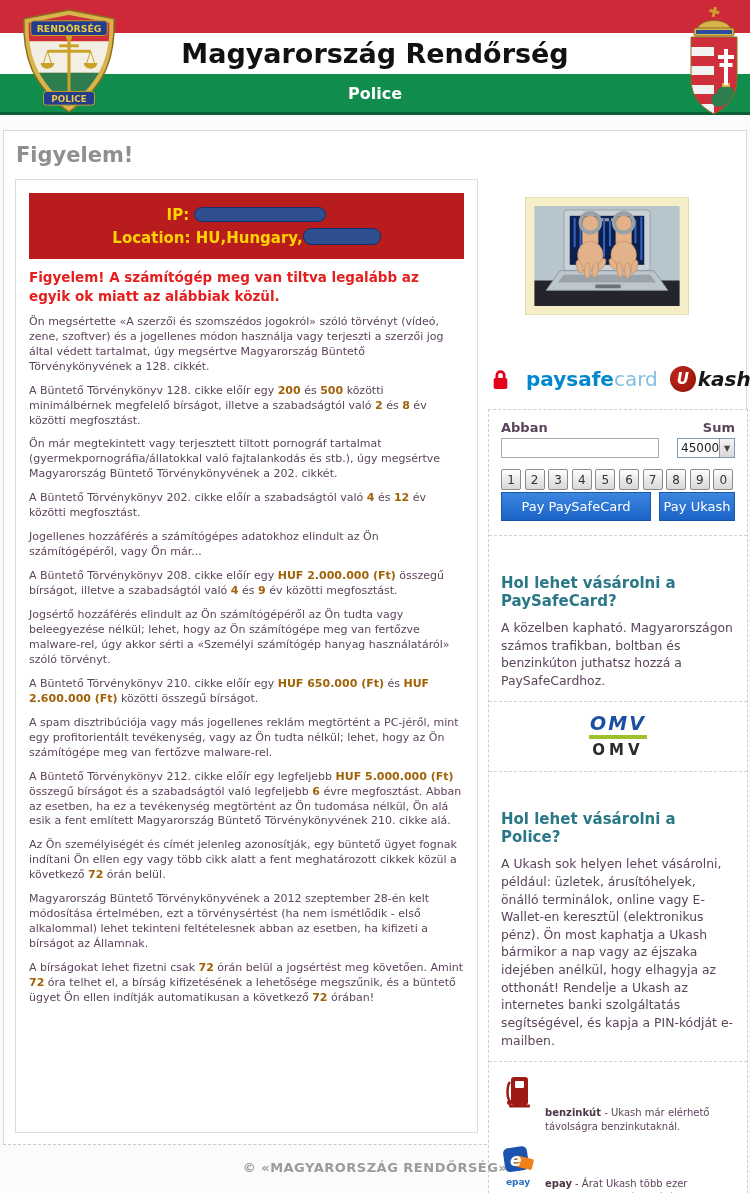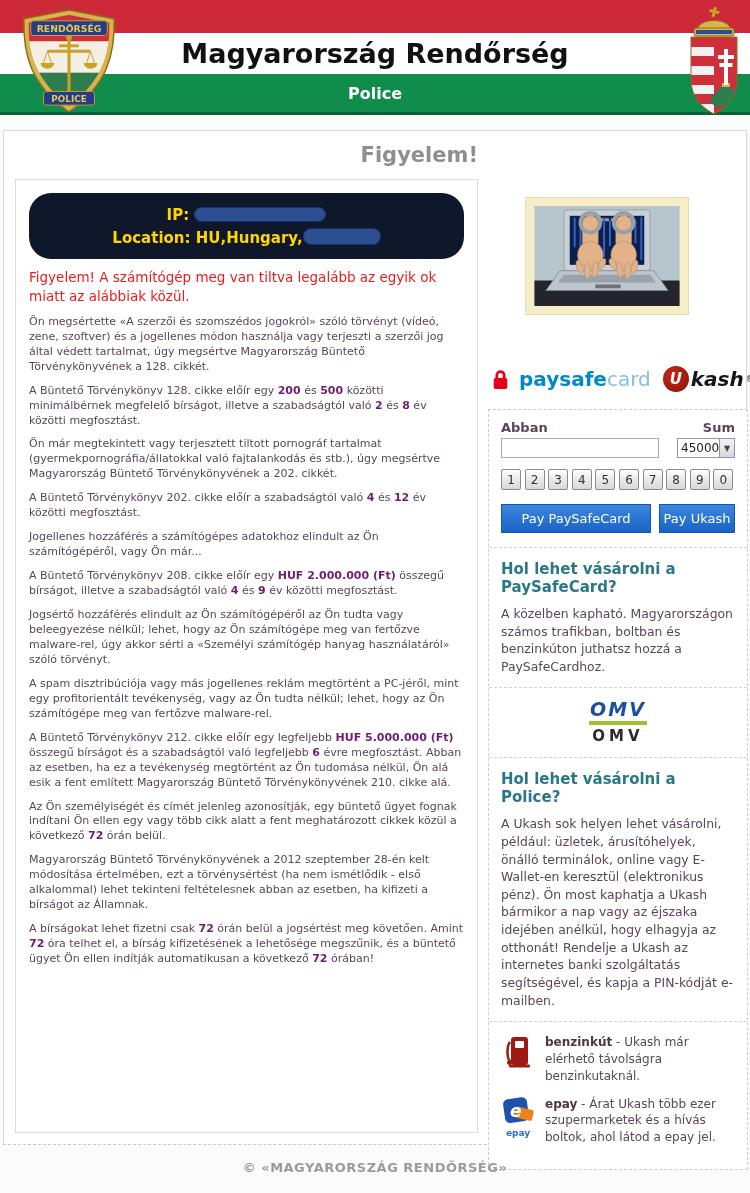--- a/index.html
+++ b/index.html
@@ -14,46 +14,46 @@
   .stripe-green { height:41px; background:#108c4c; border-bottom:3px solid #0b6134;
                   display:flex; align-items:center; justify-content:center; }
   .site-title { font-size:27px; font-weight:bold; color:#111; letter-spacing:0; }
   .police-label { color:#fff; font-weight:bold; font-size:16px; }
   .badge { position:absolute; left:18px; top:8px; width:102px; height:106px; }
   .arms  { position:absolute; right:5px; top:6px; width:62px; height:110px; }
 
   
   .main-box { position:absolute; left:3px; top:130px; width:744px; height:1015px;
               background:#fff; border:1px solid #d9d9d9; border-bottom:1px dashed #c9c9c9; }
-  .page-title { position:absolute; left:12px; top:12px; width:462px; text-align:right;
+  .page-title { position:absolute; left:12px; top:12px; width:462px; text-align:left;
                 font-size:21px; font-weight:bold; color:#8f8f8f; }
 
   .left-box { position:absolute; left:11px; top:48px; width:463px; height:954px;
               border:1px solid #dcdcdc; background:#fff; padding:13px; overflow:hidden; }
 
-  .ip-panel { height:66px; background:#0f172a; display:flex; flex-direction:column;
-              justify-content:center; align-items:center; gap:4px; margin-bottom:9px;border-radius:22px; }
+  .ip-panel { height:66px; background:#b91c1c; display:flex; flex-direction:column;
+              justify-content:center; align-items:center; gap:4px; margin-bottom:9px; }
   .ip-line { color:#ffd400; font-weight:bold; font-size:15px; white-space:nowrap; }
   .redact { display:inline-block; background:#2e4f8f; border:1px solid #16306b;
             border-radius:8px; vertical-align:-2px; }
   .redact.r1 { width:132px; height:15px; }
   .redact.r2 { width:78px;  height:17px; }
 
-  .warning { color:#e61e1e; font-weight:normal; font-size:13.5px; line-height:1.4; margin:9px 0; }
+  .warning { color:#e61e1e; font-weight:bold; font-size:13.5px; line-height:1.4; margin:9px 0; }
   .para { color:#5b455b; font-size:11px; line-height:1.36; margin:9px 0; }
-  .para b { color:#701a75;margin-top:32px; }
+  .para b { color:#a16207;margin-top:32px; }
 
   
   .photo-frame { position:absolute; left:521px; top:66px; width:164px; height:118px;
                  background:#f5eec6; border:1px solid #e6dcae; padding:8px; }
   .photo-frame svg { width:100%; height:100%; display:block; }
 
   .logos-row { position:absolute; left:488px; top:230px; width:256px; height:36px;
                display:flex; align-items:center; gap:12px; }
-  .psc-logo { display:flex; align-items:center; gap:10px;text-align:center; }
+  .psc-logo { display:flex; align-items:center; gap:17px;text-align:center; }
   .psc-text { font-size:20px; }
   .psc-text .p1 { color:#0088cc; font-weight:bold; }
   .psc-text .p2 { color:#86bede; }
   .ukash-logo { display:flex; align-items:center; gap:2px; }
   .ukash-circle { width:26px; height:26px; border-radius:50%;
                   background:radial-gradient(circle at 35% 35%, #c4261a, #8c1208);
                   color:#fff; font-weight:bold; font-style:italic; font-size:15px;
                   display:flex; align-items:center; justify-content:center; }
   .ukash-kash { font-size:20px; font-weight:bold; font-style:italic; color:#161616; }
   .ukash-reg { font-size:8px; color:#161616; vertical-align:top; }
@@ -68,36 +68,36 @@
   .sum-select { width:58px; height:20px; border:1px solid #7f9db9; background:#fff;
                 display:flex; align-items:center; cursor:default; }
   .sum-value { flex:1; font-size:12px; padding-left:3px; color:#222; }
   .sum-arrow { width:16px; height:100%; border-left:1px solid #9a9a9a;
                background:linear-gradient(#f4f4f4,#d7d7d7); font-size:8px; color:#444;
                display:flex; align-items:center; justify-content:center; }
   .keypad { display:flex; gap:3.6px; margin-top:11px; }
   .key-btn { width:20px; height:21px; border:1px solid #8b8b8b; border-radius:2px;
              background:linear-gradient(#fff,#e9e9e9 50%,#d9d9d9); font-size:12px;
              color:#333; font-family:inherit; cursor:pointer; }
-  .pay-row { display:flex; gap:8px; margin-top:14px; }
+  .pay-row { display:flex; gap:8px; margin-top:2px; }
   .pay-btn { height:29px; border:1px solid #1b55a8; color:#fff; font-size:13px;
              font-family:inherit; background:linear-gradient(#3c86e0,#1a63c6); cursor:pointer; }
   .pay-psc { width:150px; } .pay-uk { flex:1; }
 
   .sep { border-top:1px dashed #d2d2d2; }
   .side-section { padding:12px; }
-  .side-heading { font-size:15px; font-weight:bold; color:#2a7887; margin-bottom:9px; }
+  .side-heading { font-size:15px; font-weight:bold; color:#2a7887; margin-bottom:9px;margin-top:26px; }
   .side-body { font-size:12.4px; color:#5b455b; line-height:1.42; }
   .omv-block { text-align:center; padding:10px 0 12px; }
   .omv-top { color:#1c4fa1; font-weight:bold; font-style:italic; font-size:19px; letter-spacing:2px; }
   .omv-bar { width:58px; height:4px; background:#9dc02d; margin:1px auto 2px; }
   .omv-label { color:#2b2b2b; font-weight:bold; font-size:15px; letter-spacing:4px; }
   .buy-item { display:flex; gap:10px; margin-bottom:11px; align-items:flex-start; }
   .buy-icon { flex:0 0 34px; text-align:center; }
-  .buy-text { font-size:12px; color:#5b455b; line-height:1.4; }
+  .buy-text { font-size:10px; color:#5b455b; line-height:1.4;margin-top:32px; }
   .buy-text b { color:#4a3647; }
   .epay-caption { font-size:9px; color:#2a6fc0; font-weight:bold; margin-top:-2px; }
 
   .footer { position:absolute; left:0; top:1160px; width:750px; text-align:center;
             color:#9b9b9b; font-size:13px; font-weight:bold; letter-spacing:0.5px; }
 </style>
 </head>
 <body>
 
 <div class="header">
@@ -172,20 +172,21 @@
     </div>
     <p class="warning">Figyelem! A számítógép meg van tiltva legalább az egyik ok miatt az alábbiak közül.</p>
     <div>
         <p class="para">Ön megsértette «A szerzői és szomszédos jogokról» szóló törvényt (vídeó, zene, szoftver) és a jogellenes módon használja vagy terjeszti a szerzői jog által védett tartalmat, úgy megsértve Magyarország Büntető Törvénykönyvének a 128. cikkét.</p>
         <p class="para">A Büntető Törvénykönyv 128. cikke előír egy <b>200</b> és <b>500</b> közötti minimálbérnek megfelelő bírságot, illetve a szabadságtól való <b>2</b> és <b>8</b> év közötti megfosztást.</p>
         <p class="para">Ön már megtekintett vagy terjesztett tiltott pornográf tartalmat (gyermekpornográfia/állatokkal való fajtalankodás és stb.), úgy megsértve Magyarország Büntető Törvénykönyvének a 202. cikkét.</p>
         <p class="para">A Büntető Törvénykönyv 202. cikke előír a szabadságtól való <b>4</b> és <b>12</b> év közötti megfosztást.</p>
         <p class="para">Jogellenes hozzáférés a számítógépes adatokhoz elindult az Ön számítógépéről, vagy Ön már...</p>
         <p class="para">A Büntető Törvénykönyv 208. cikke előír egy <b>HUF 2.000.000 (Ft)</b> összegű bírságot, illetve a szabadságtól való <b>4</b> és <b>9</b> év közötti megfosztást.</p>
         <p class="para">Jogsértő hozzáférés elindult az Ön számítógépéről az Ön tudta vagy beleegyezése nélkül; lehet, hogy az Ön számítógépe meg van fertőzve malware-rel, úgy akkor sérti a «Személyi számítógép hanyag használatáról» szóló törvényt.</p>
+        <p class="para">A Büntető Törvénykönyv 210. cikke előír egy <b>HUF 650.000 (Ft)</b> és <b>HUF 2.600.000 (Ft)</b> közötti összegű bírságot.</p>
         <p class="para">A spam disztribúciója vagy más jogellenes reklám megtörtént a PC-jéről, mint egy profitorientált tevékenység, vagy az Ön tudta nélkül; lehet, hogy az Ön számítógépe meg van fertőzve malware-rel.</p>
         <p class="para">A Büntető Törvénykönyv 212. cikke előír egy legfeljebb <b>HUF 5.000.000 (Ft)</b> összegű bírságot és a szabadságtól való legfeljebb <b>6</b> évre megfosztást. Abban az esetben, ha ez a tevékenység megtörtént az Ön tudomása nélkül, Ön alá esik a fent említett Magyarország Büntető Törvénykönyvének 210. cikke alá.</p>
         <p class="para">Az Ön személyiségét és címét jelenleg azonosítják, egy büntető ügyet fognak indítani Ön ellen egy vagy több cikk alatt a fent meghatározott cikkek közül a következő <b>72</b> órán belül.</p>
         <p class="para">Magyarország Büntető Törvénykönyvének a 2012 szeptember 28-én kelt módosítása értelmében, ezt a törvénysértést (ha nem ismétlődik - első alkalommal) lehet tekinteni feltételesnek abban az esetben, ha kifizeti a bírságot az Államnak.</p>
         <p class="para">A bírságokat lehet fizetni csak <b>72</b> órán belül a jogsértést meg követően. Amint <b>72</b> óra telhet el, a bírság kifizetésének a lehetősége megszűnik, és a büntető ügyet Ön ellen indítják automatikusan a következő <b>72</b> órában!</p>
       </div>
 
   </div>
 
   <div class="photo-frame">

